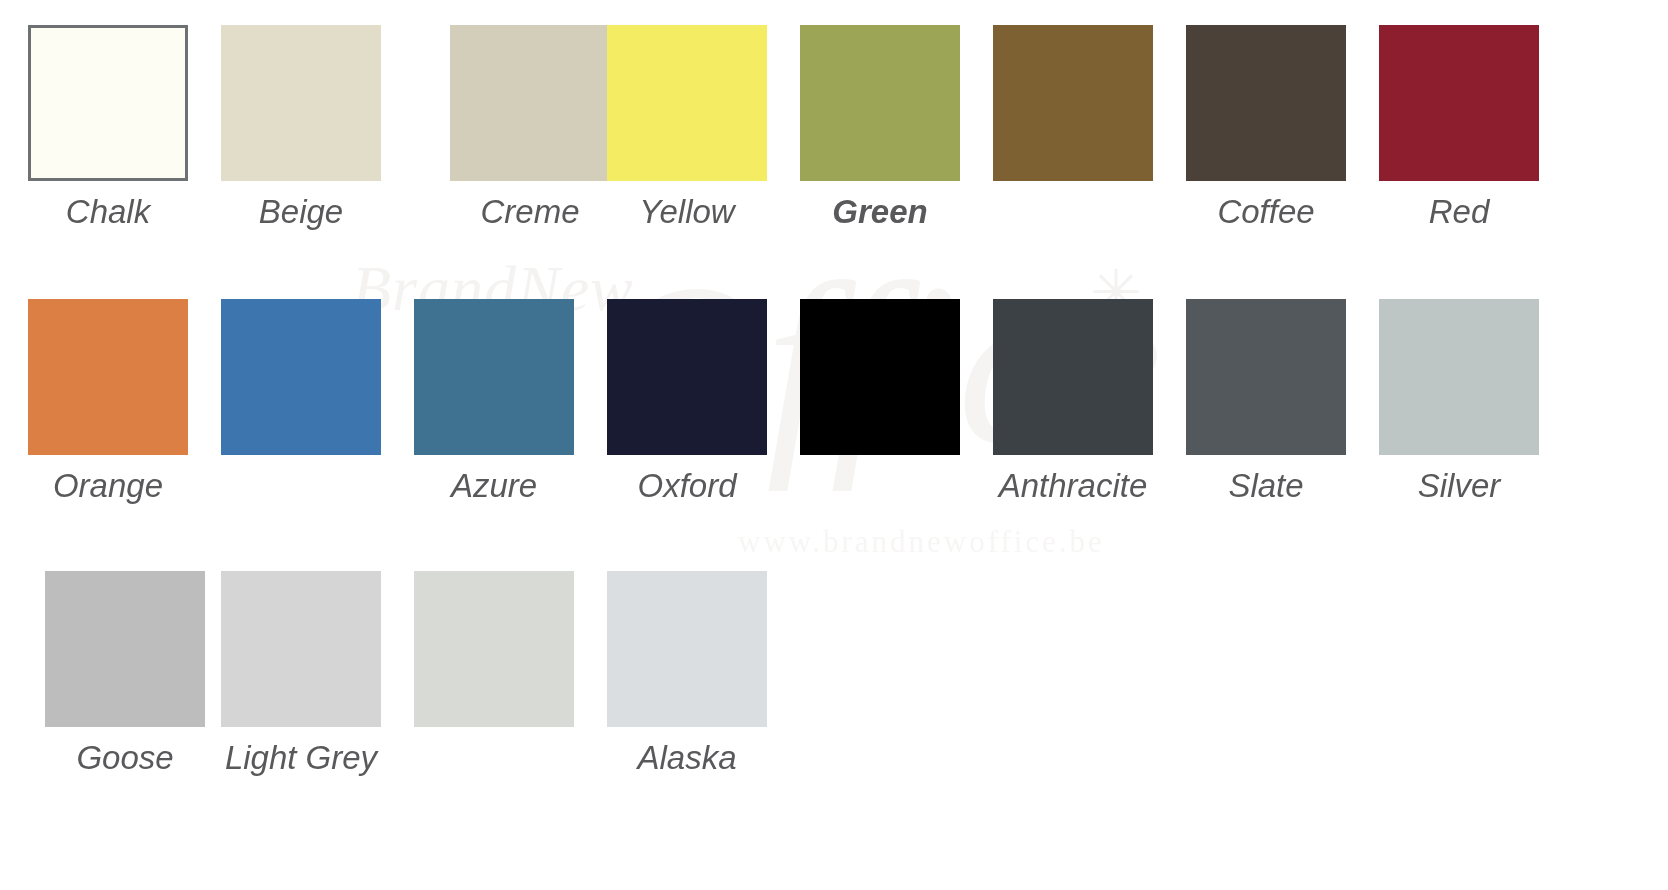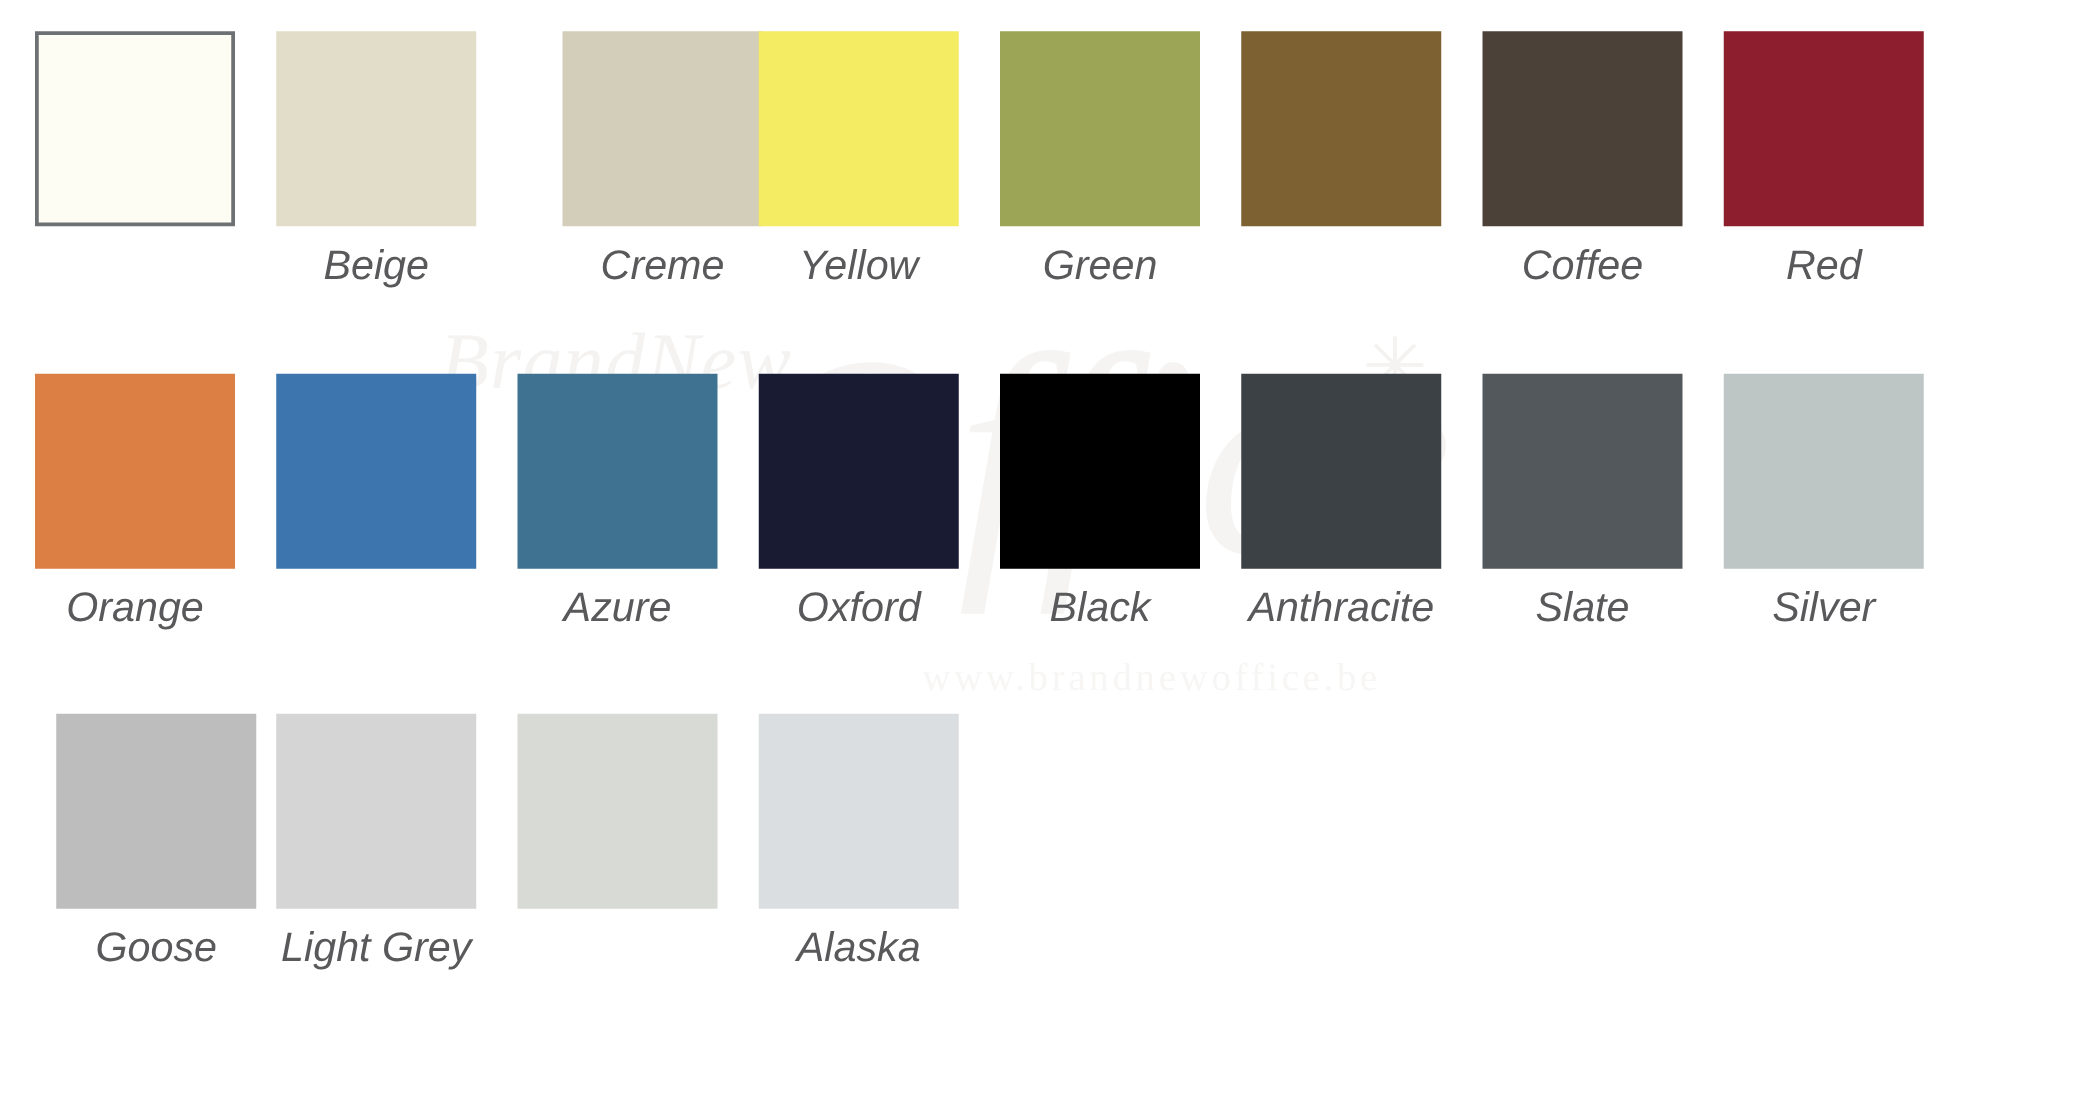--- a/index.html
+++ b/index.html
@@ -106,34 +106,35 @@
   <div class="wm-brand">BrandNew</div>
   <div class="wm-office">Office</div>
   <div class="wm-star">✳</div>
   <div class="wm-url">www.brandnewoffice.be</div>
 </div>
 
 <div id="palette">
     <div class="swatch-row r0">
       <div class="swatch-cell" style="left: 28px;">
         <div class="swatch-chip bordered" style="background: rgb(253, 253, 244);"></div>
+        <div class="swatch-label">Chalk</div>
       </div>
       <div class="swatch-cell" style="left: 221px;">
         <div class="swatch-chip" style="background: rgb(226, 221, 200);"></div>
         <div class="swatch-label">Beige</div>
       </div>
       <div class="swatch-cell" style="left: 414px; padding-left: 36px;">
         <div class="swatch-chip" style="background: rgb(210, 206, 186);"></div>
         <div class="swatch-label">Creme</div>
       </div>
       <div class="swatch-cell" style="left: 607px;">
         <div class="swatch-chip" style="background: rgb(244, 236, 98);"></div>
         <div class="swatch-label">Yellow</div>
       </div>
-      <div class="swatch-cell" style="left: 800px;">
+      <div class="swatch-cell" style="left: 800px; font-weight: bold;">
         <div class="swatch-chip" style="background: rgb(156, 165, 85);"></div>
         <div class="swatch-label">Green</div>
       </div>
       <div class="swatch-cell" style="left: 993px;">
         <div class="swatch-chip" style="background: rgb(126, 97, 50);"></div>
       </div>
       <div class="swatch-cell" style="left: 1186px;">
         <div class="swatch-chip" style="background: rgb(76, 65, 56);"></div>
         <div class="swatch-label">Coffee</div>
       </div>
@@ -153,21 +154,20 @@
       <div class="swatch-cell" style="left: 414px;">
         <div class="swatch-chip" style="background: rgb(63, 114, 144);"></div>
         <div class="swatch-label">Azure</div>
       </div>
       <div class="swatch-cell" style="left: 607px;">
         <div class="swatch-chip" style="background: rgb(25, 27, 51);"></div>
         <div class="swatch-label">Oxford</div>
       </div>
       <div class="swatch-cell" style="left: 800px;">
         <div class="swatch-chip" style="background: rgb(0, 0, 0);"></div>
-        <div class="swatch-label">Black</div>
       </div>
       <div class="swatch-cell" style="left: 993px;">
         <div class="swatch-chip" style="background: rgb(60, 65, 70);"></div>
         <div class="swatch-label">Anthracite</div>
       </div>
       <div class="swatch-cell" style="left: 1186px;">
         <div class="swatch-chip" style="background: rgb(83, 88, 92);"></div>
         <div class="swatch-label">Slate</div>
       </div>
       <div class="swatch-cell" style="left: 1379px;">

